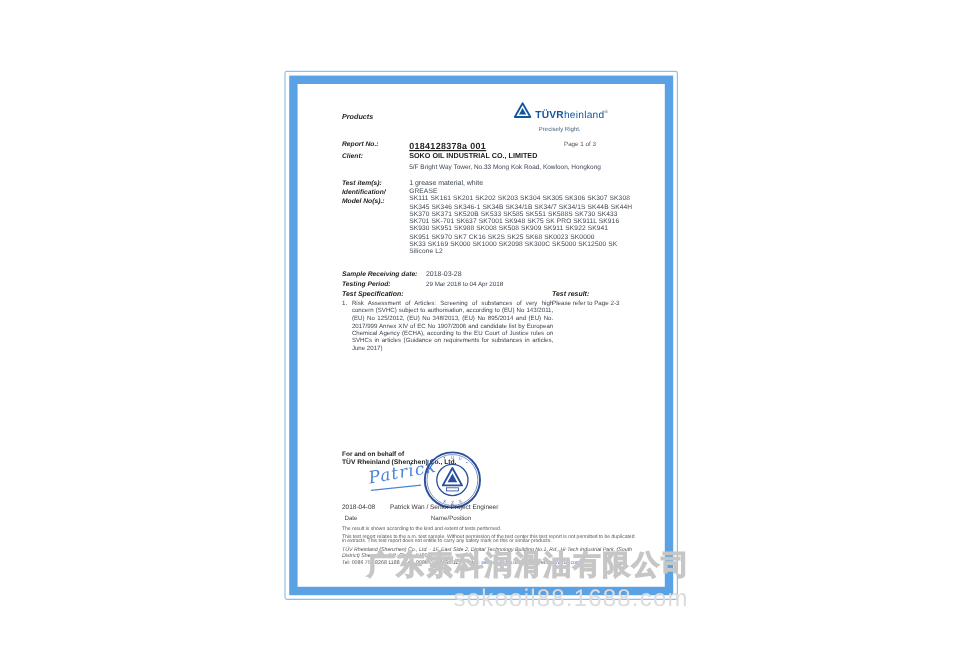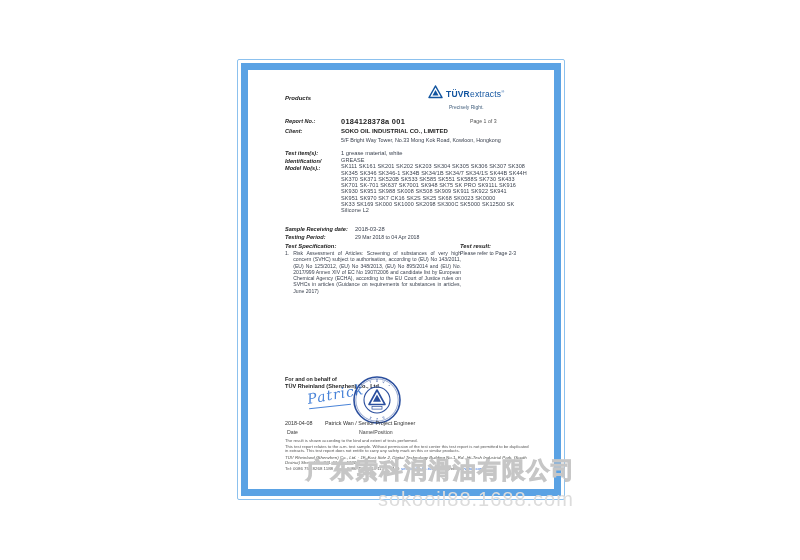--- a/index.html
+++ b/index.html
@@ -29,21 +29,21 @@
   .small{font-size:5.2px;}
   
   .products{left:34px;top:23px;font-size:6px;}
   .logo{left:177px;top:13px;width:110px;}
   .logo-row{display:flex;align-items:center;gap:3px;}
   .logo-text{font-size:8.5px;color:#11549f;letter-spacing:.2px;}
   .logo-text b{font-weight:bold;}
   .logo-reg{font-size:4px;vertical-align:super;}
   .logo-tag{font-size:5px;color:#45617e;margin-left:21px;margin-top:1px;}
   
-  .report-no{left:90px;top:45px;font-size:7.4px;font-weight:bold;color:#222;letter-spacing:.3px;}
+  .report-no{left:90px;top:45px;font-size:7.4px;font-weight:bold;color:#222;letter-spacing:.3px;text-decoration:underline;}
   .page{left:219px;top:46px;font-size:5.2px;color:#555;}
   .client-name{left:90px;top:56px;font-size:6px;font-weight:bold;color:#222;}
   .client-addr{left:90px;top:64.5px;font-size:5.4px;color:#3c4350;}
   .ident-lines{left:90px;top:85px;width:188px;font-size:5.5px;line-height:6.3px;color:#3c4350;letter-spacing:.1px;}
   .spec-head{font-size:5.8px;}
   .spec-par{left:34px;top:178px;width:176px;display:flex;gap:4px;font-size:5.1px;line-height:6.3px;color:#3c4350;text-align:justify;}
   .result-val{left:209px;top:178px;width:70px;font-size:5.2px;color:#3c4350;}
   
   .behalf1{left:34px;top:304px;font-size:5.4px;font-weight:bold;color:#222;}
   .behalf2{left:34px;top:311px;font-size:5.6px;font-weight:bold;color:#222;}
@@ -86,21 +86,21 @@
   <div class="abs products lbl">Products</div>
 
   <div class="abs logo">
     <div class="logo-row">
       <span>
         <svg width="15" height="14" viewBox="0 0 30 28">
           <path d="M15 2 L28 25 L2 25 Z" fill="none" stroke="#11549f" stroke-width="3" stroke-linejoin="round"></path>
           <path d="M15 10 L21 21 L9 21 Z" fill="#11549f"></path>
         </svg>
       </span>
-      <span class="logo-text"><b>TÜVR</b><span>extracts</span><span class="logo-reg">®</span></span>
+      <span class="logo-text"><b>TÜVR</b><span>heinland</span><span class="logo-reg">®</span></span>
     </div>
     <div class="logo-tag">Precisely Right.</div>
   </div>
 
   <div class="abs lbl" style="left:34px;top:46px;">Report No.:</div>
   <div class="abs report-no">0184128378a 001</div>
   <div class="abs page">Page 1 of 3</div>
 
   <div class="abs lbl" style="left:34px;top:56px;">Client:</div>
   <div class="abs client-name">SOKO OIL INDUSTRIAL CO., LIMITED</div>

